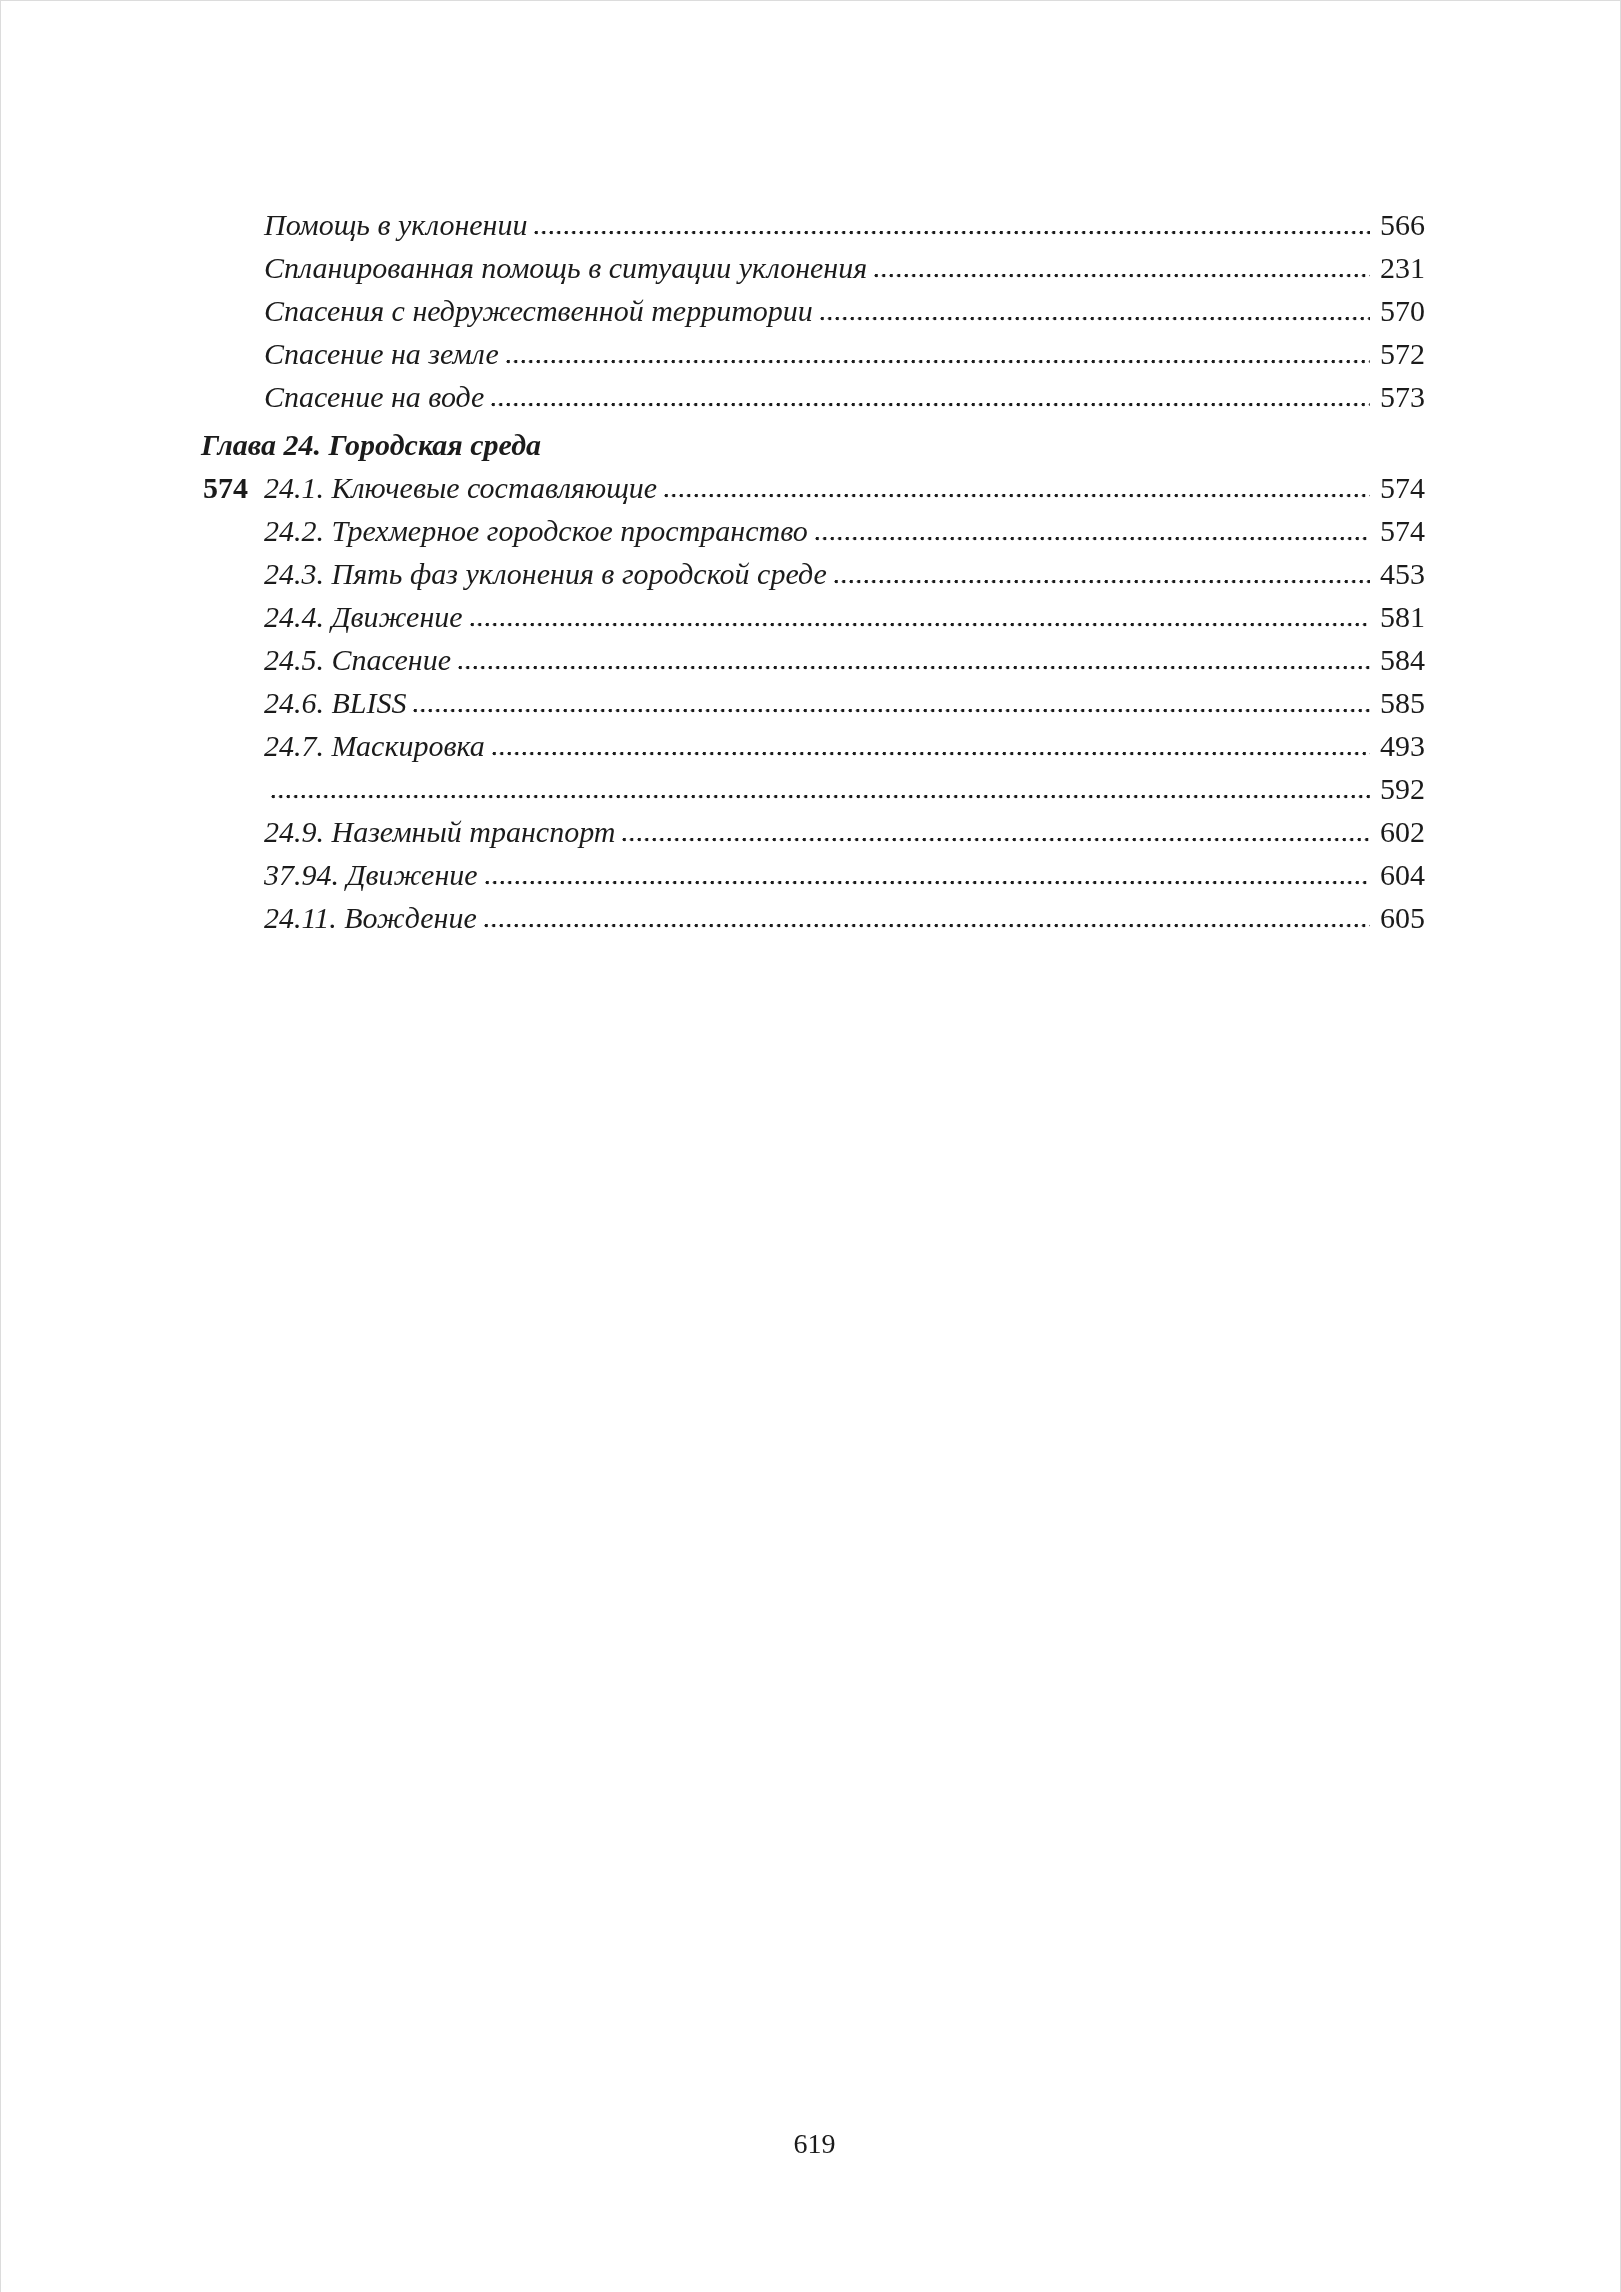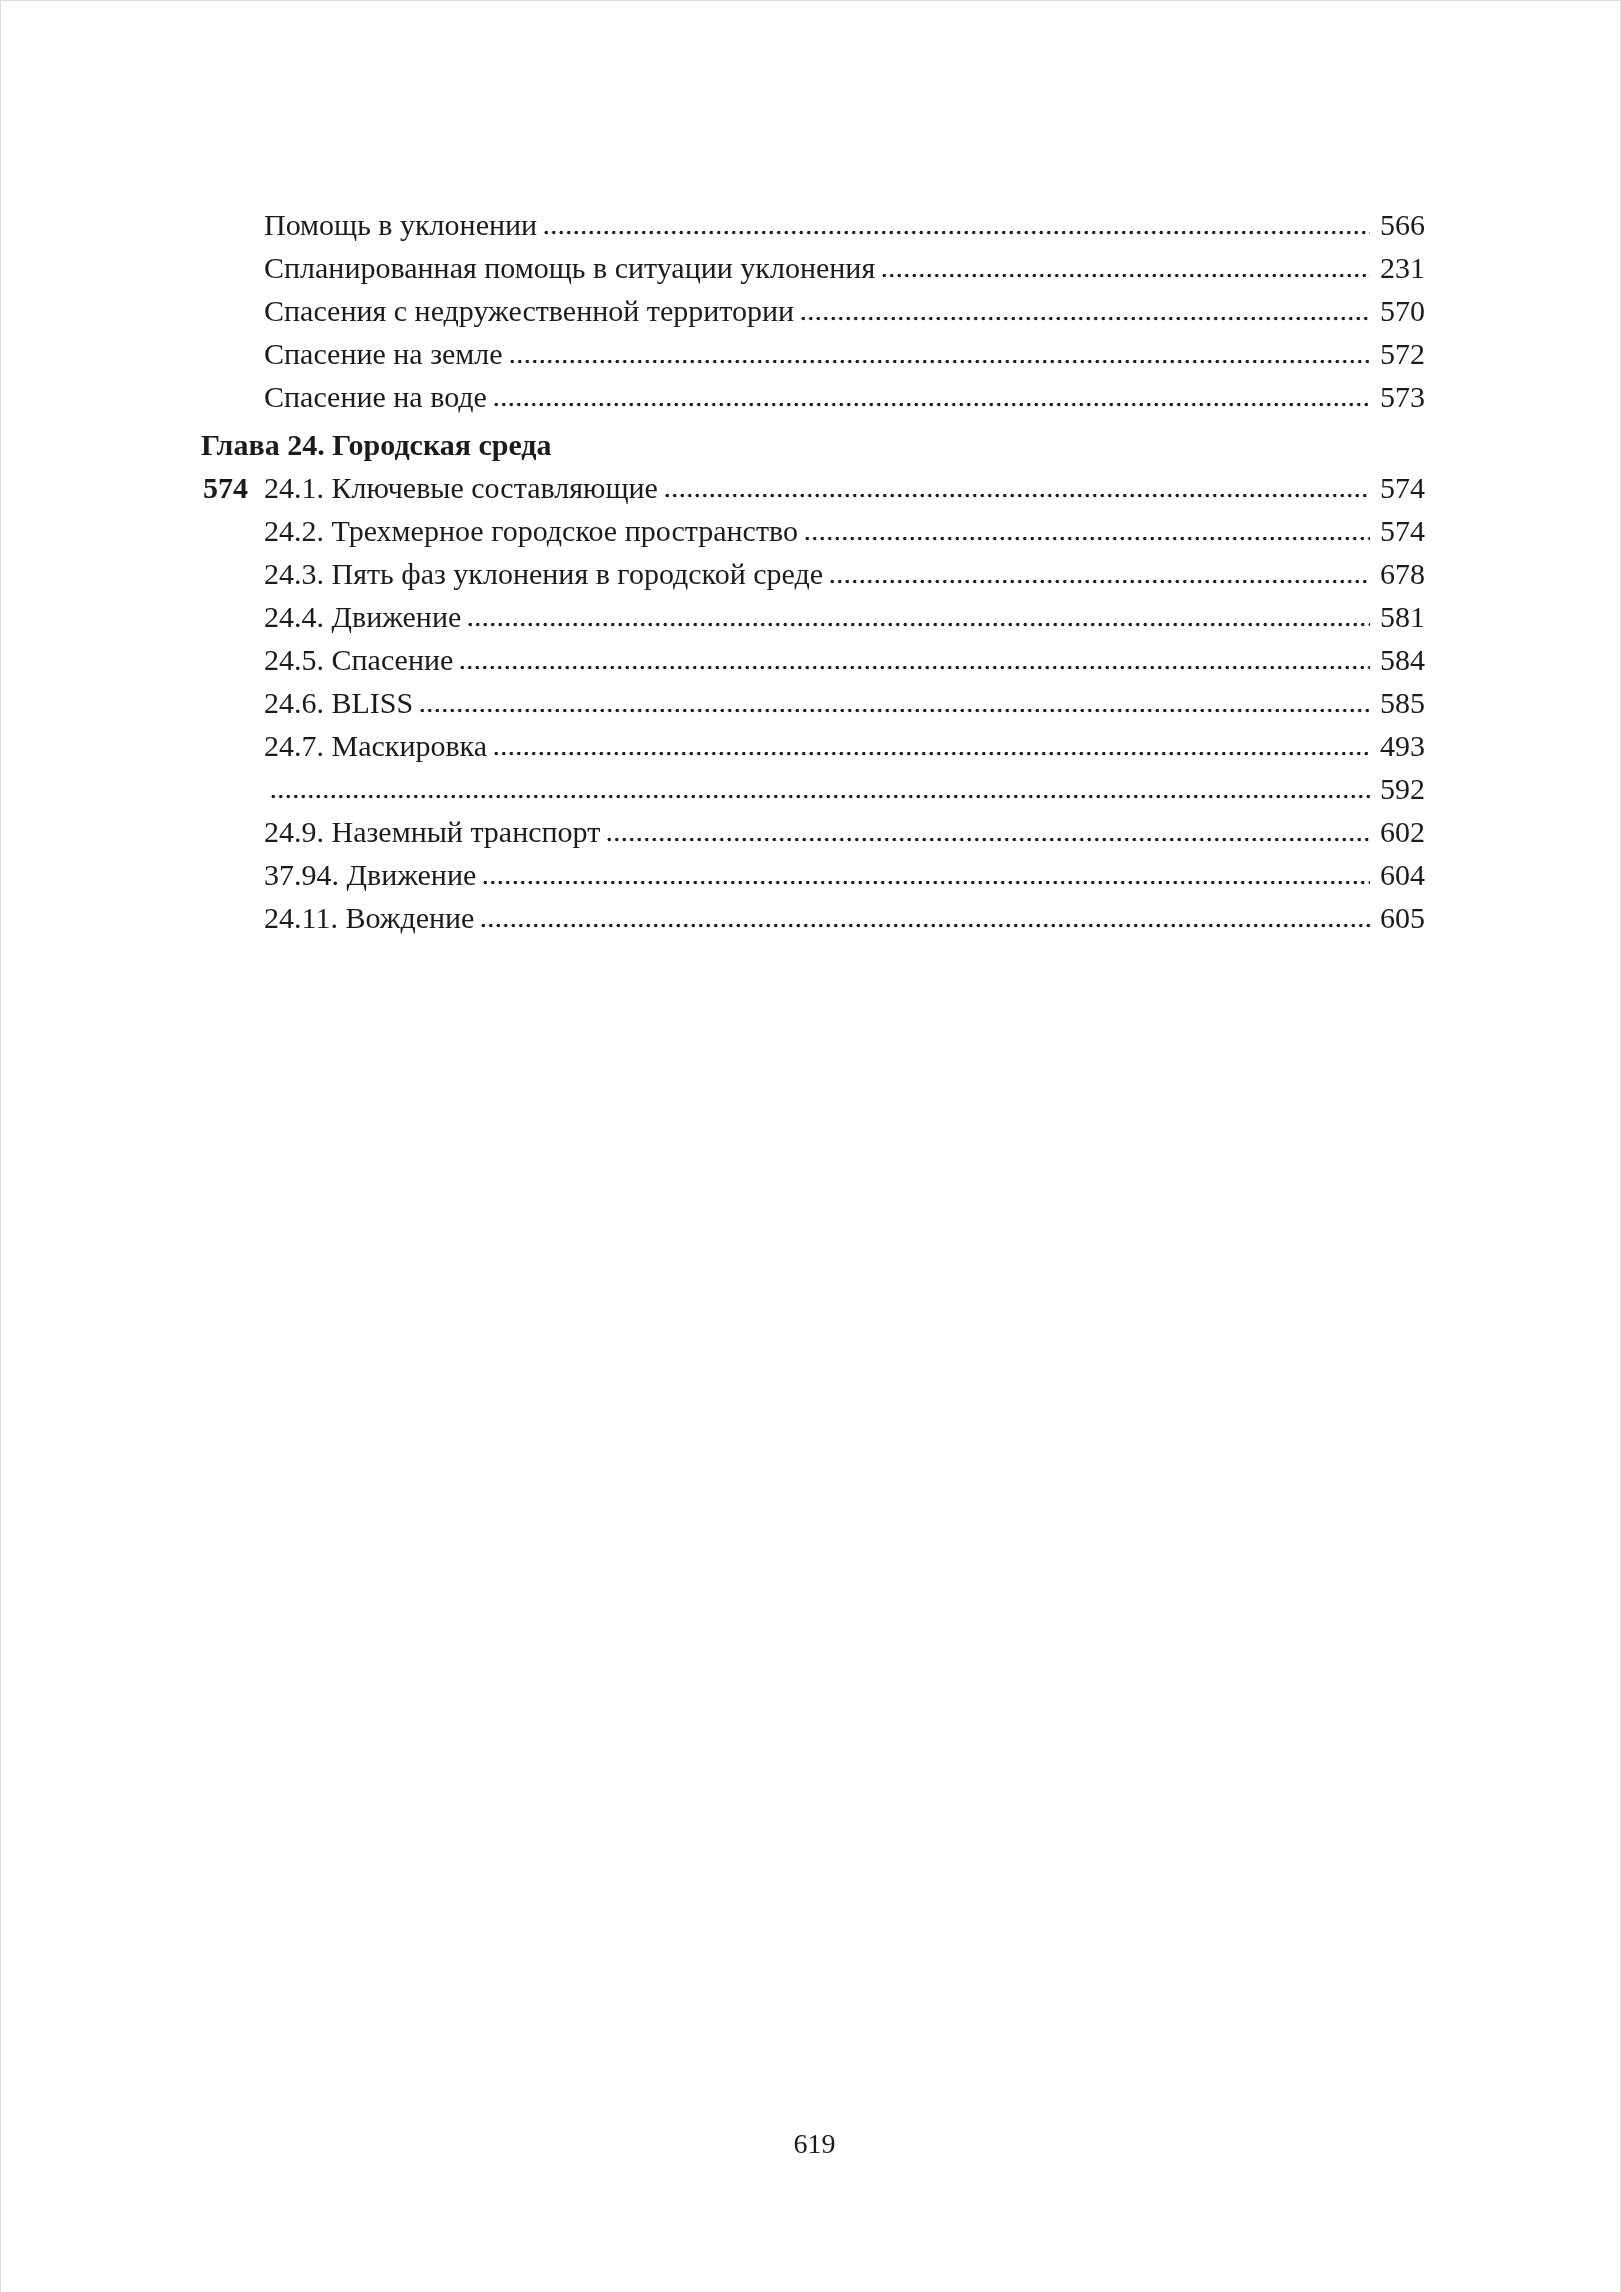--- a/index.html
+++ b/index.html
@@ -36,20 +36,21 @@
   .toc-row.section {
     padding-left: 70px;
   }
   .toc-row.chapter {
     font-weight: bold;
     margin-top: 4.9px;
     flex-direction: column;
   }
   .toc-label {
     flex: 0 0 auto;
+    font-style: italic;
   }
   .toc-dots {
     flex: 1 1 auto;
     height: 4.9px;
     margin: 0 7.8px 0 6.9px;
     background-image: radial-gradient(circle at 2.2px 2.5px, #1b1b1b 1.5px, rgba(0,0,0,0) 2px);
     background-size: 7.5px 4.9px;
     background-repeat: repeat-x;
     background-position: left bottom;
   }
@@ -110,21 +111,21 @@
       <span class="toc-page-num">574</span>
     </div>
       <div class="toc-row section">
       <span class="toc-label">24.2. Трехмерное городское пространство</span>
       <span class="toc-dots"></span>
       <span class="toc-page-num">574</span>
     </div>
       <div class="toc-row section">
       <span class="toc-label">24.3. Пять фаз уклонения в городской среде</span>
       <span class="toc-dots"></span>
-      <span class="toc-page-num">678</span>
+      <span class="toc-page-num">453</span>
     </div>
       <div class="toc-row section">
       <span class="toc-label">24.4. Движение</span>
       <span class="toc-dots"></span>
       <span class="toc-page-num">581</span>
     </div>
       <div class="toc-row section">
       <span class="toc-label">24.5. Спасение</span>
       <span class="toc-dots"></span>
       <span class="toc-page-num">584</span>

